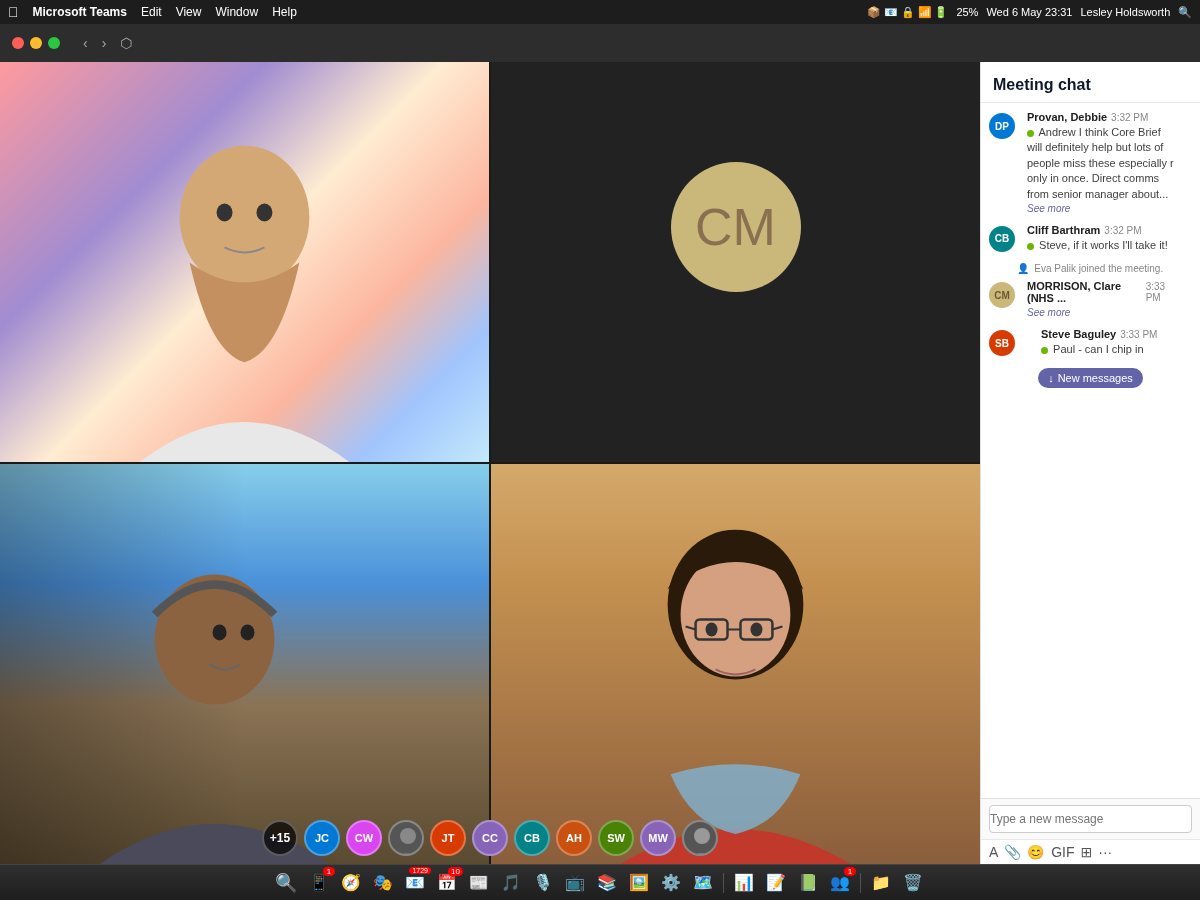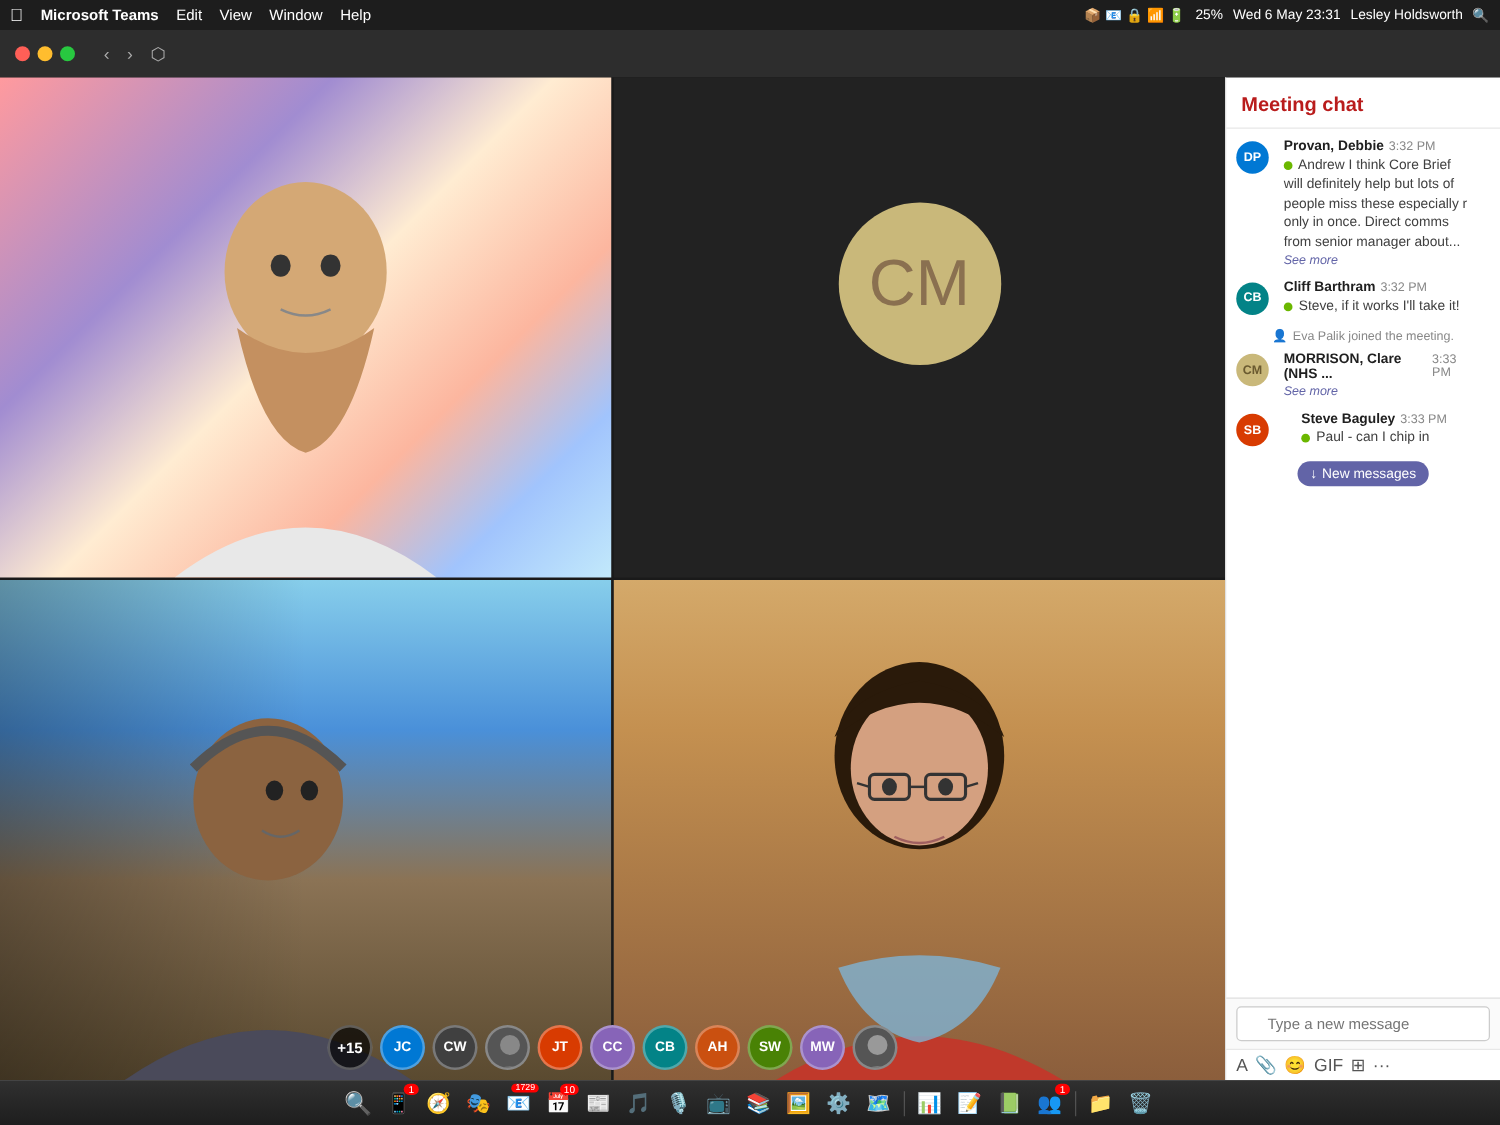--- a/index.html
+++ b/index.html
@@ -196,40 +196,40 @@
       width: 220px;
       background: #fff;
       display: flex;
       flex-direction: column;
       border-left: 1px solid #e0e0e0;
     }
     .chat-header {
       padding: 14px 12px 8px;
       font-size: 16px;
       font-weight: 600;
-      color: #b91c1c;
+      color: #0f172a;
       border-bottom: 1px solid #e8e8e8;
     }
     .chat-messages {
       flex: 1;
       overflow-y: auto;
       padding: 8px;
     }
     .chat-compose-bar {
       padding: 6px 8px;
       border-top: 1px solid #e0e0e0;
       background: #fafafa;
       font-size: 12px;
       color: #666;
     }
     .compose-input {
       width: 100%;
       border: 1px solid #ccc;
       border-radius: 4px;
-      padding: 6px 24px;
+      padding: 6px 0;
       font-size: 12px;
       color: #999;
       background: #fff;
     }
     .chat-toolbar {
       display: flex;
       align-items: center;
       gap: 6px;
       padding: 4px 8px;
       border-top: 1px solid #e8e8e8;
@@ -456,21 +456,21 @@
 
         <path d="M130 390 Q245 320 360 390" fill="#c0392b"></path>
 
         <path d="M180 300 Q245 280 310 300 Q290 350 245 360 Q200 350 180 300" fill="#7fb3d3" opacity="0.8"></path>
       </svg>
     </div>
 
     <div class="participants-bar">
       <div class="more-count">+15</div>
       <div class="participant-avatar" style="background:#0078d4;">JC</div>
-      <div class="participant-avatar" style="background:#404040;">CW</div>
+      <div class="participant-avatar" style="background:#d946ef;">CW</div>
       <div class="participant-photo">
         <svg width="36" height="36" viewBox="0 0 36 36">
             <circle cx="18" cy="14" r="8" fill="#888"></circle>
             <path d="M4 36 Q18 26 32 36" fill="#777"></path>
           </svg>
       </div>
       <div class="participant-avatar" style="background:#d83b01;">JT</div>
       <div class="participant-avatar" style="background:#8764b8;">CC</div>
       <div class="participant-avatar" style="background:#038387;">CB</div>
       <div class="participant-avatar" style="background:#ca5010;">AH</div>

